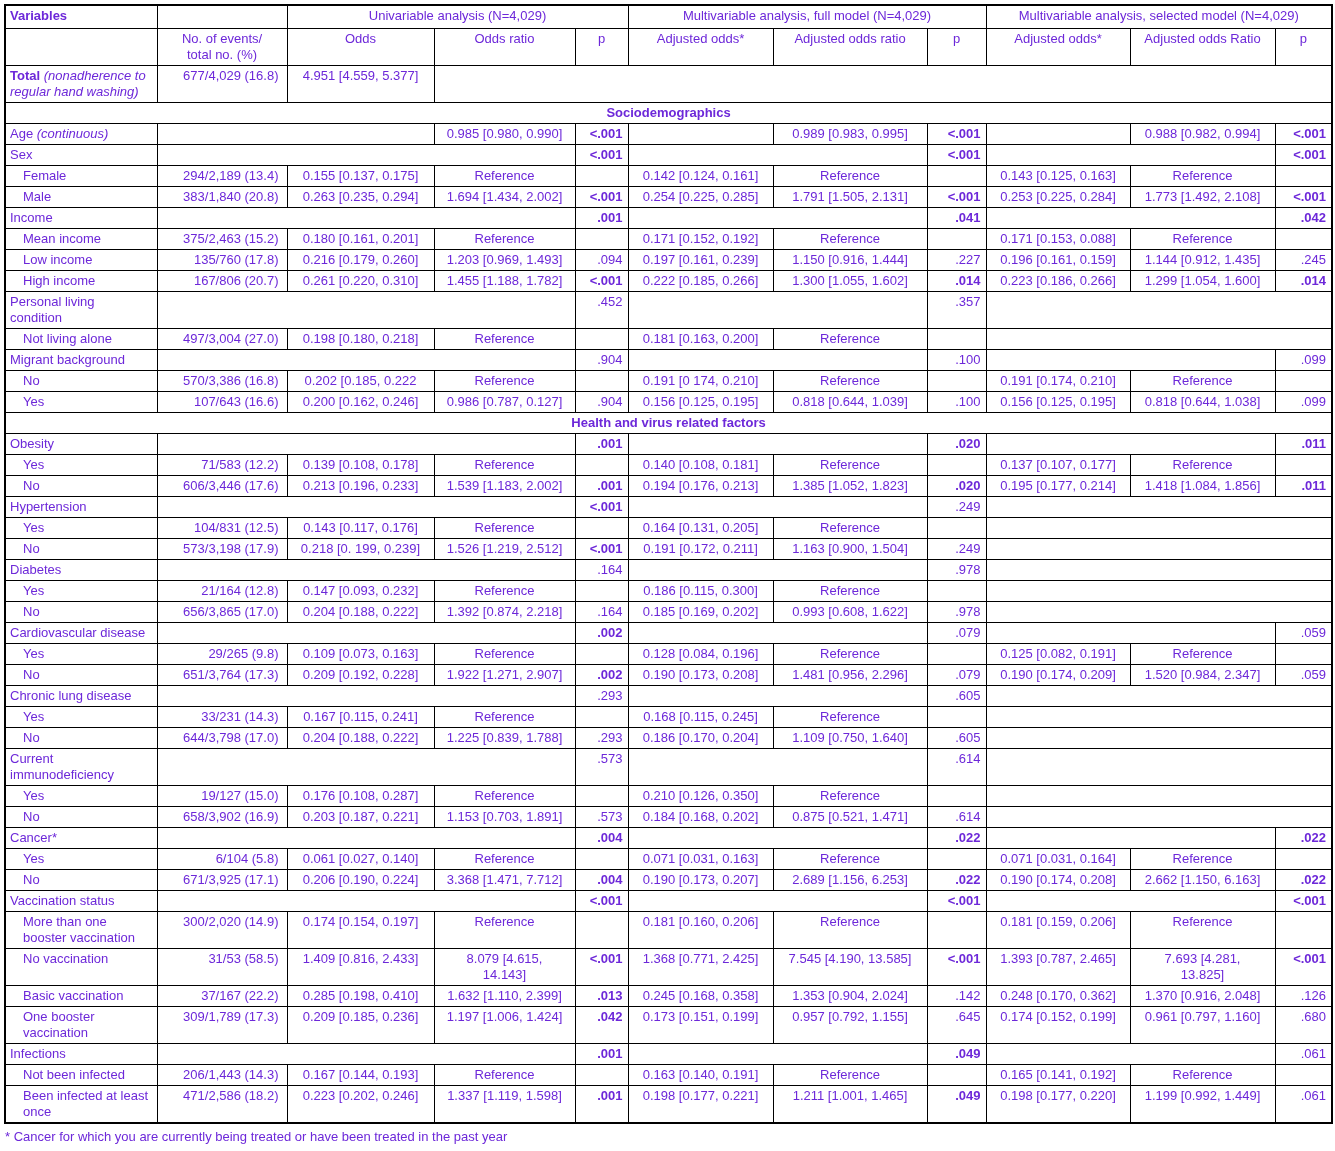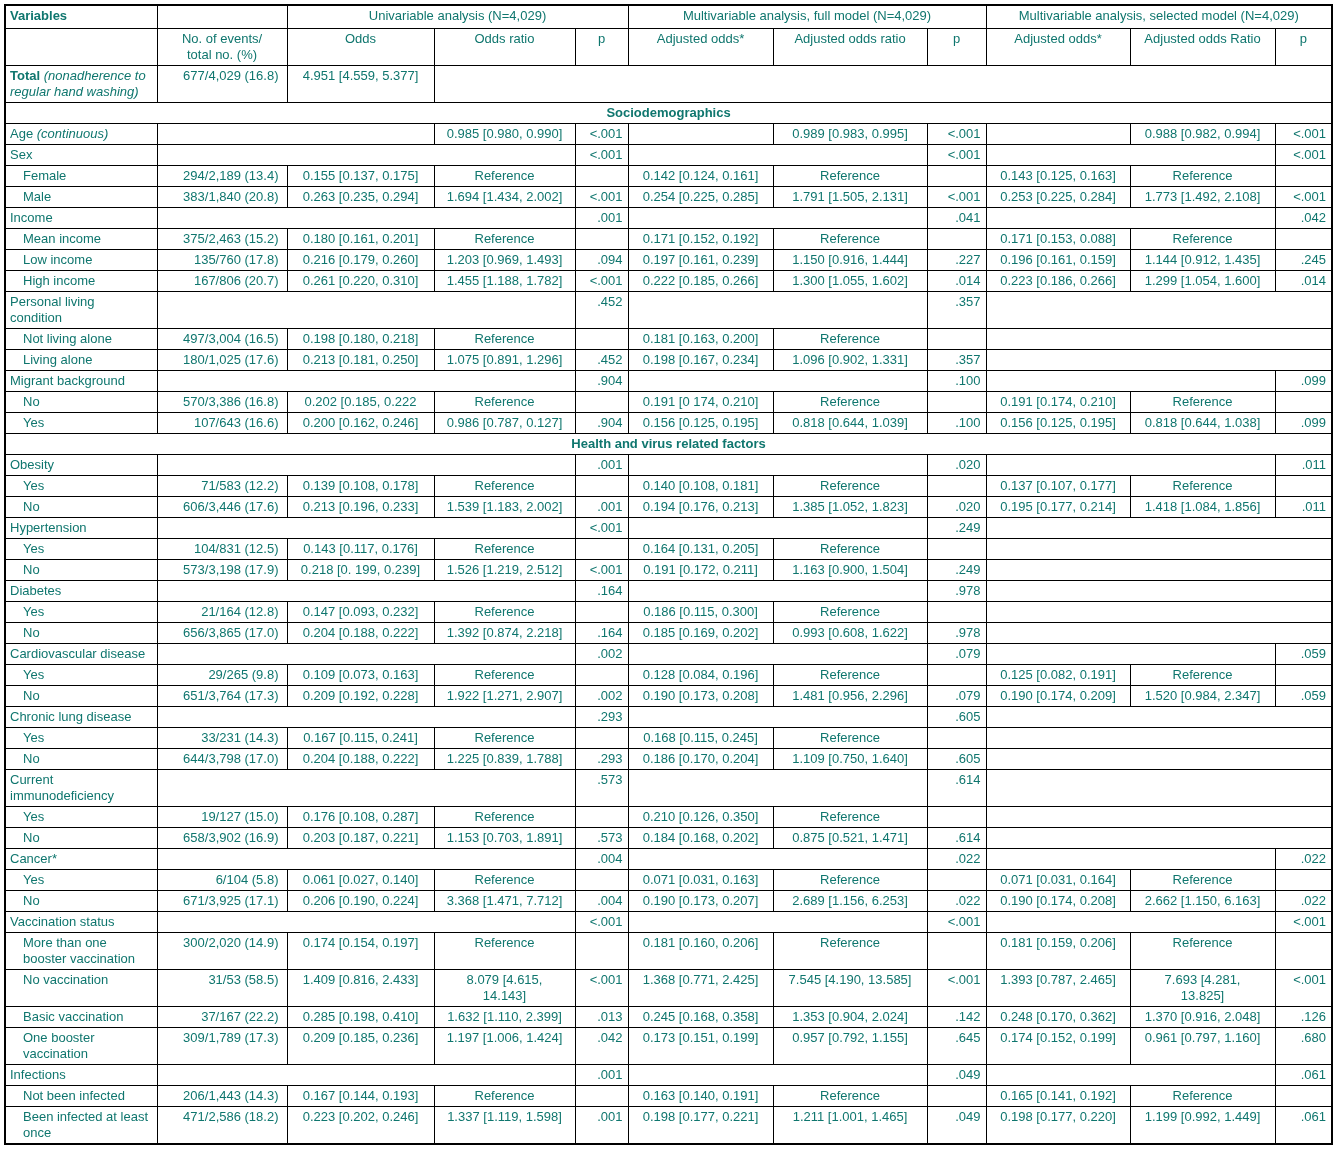--- a/index.html
+++ b/index.html
@@ -9,21 +9,21 @@
     width: 1335px;
   }
   .page {
     width: 1335px;
     height: 1151px;
     box-sizing: border-box;
     padding: 4px 4px 0 4px;
     font-family: "Liberation Sans", "DejaVu Sans", sans-serif;
     font-size: 13px;
     line-height: 16px;
-    color: #0f766e;
+    color: #6d28d9;
     border-radius: 9px;
   }
   table.stat-table {
     width: 1327px;
     border-collapse: collapse;
     table-layout: fixed;
     border: 2px solid #000;
   }
   .stat-table th, .stat-table td {
     border: 1px solid #000;
@@ -43,21 +43,21 @@
     white-space: pre-line;
     margin-top: 32px;
   }
   .stat-table th.lbl { text-align: left; font-weight: bold; }
   td.lbl { text-align: left; white-space: pre-line; margin-left: 20px; }
   td.ind { padding-left: 17px; }
   td.sec { font-weight: bold; text-align: center; }
   td.val { text-align: center; white-space: pre-line; }
   td.ev  { text-align: right; padding-right: 8px; }
   td.pv  { text-align: right; padding-right: 5px; }
-  td.b   { font-weight: normal; }
+  td.b   { font-weight: bold; }
   td.lbl i, td.lbl b { white-space: pre-line; }
   .footnote {
     margin-top: 5px;
     padding-left: 1px;
     font-size: 13px;
     text-align: left;
   }
 </style>
 </head>
 <body>
@@ -210,38 +210,27 @@
           <td class="lbl">Personal living
 condition</td>
           <td colspan="3" class="val"></td>
           <td class="val pv">.452</td>
           <td colspan="2" class="val"></td>
           <td class="val pv">.357</td>
           <td colspan="3" class="val"></td>
         </tr>
         <tr>
           <td class="lbl ind">Not living alone</td>
-          <td class="val ev">497/3,004 (16.5)</td>
+          <td class="val ev">497/3,004 (27.0)</td>
           <td class="val">0.198 [0.180, 0.218]</td>
           <td class="val">Reference</td>
           <td class="val pv"></td>
           <td class="val">0.181 [0.163, 0.200]</td>
           <td class="val">Reference</td>
           <td class="val pv"></td>
-          <td colspan="3" class="val"></td>
-        </tr>
-        <tr>
-          <td class="lbl ind">Living alone</td>
-          <td class="val ev">180/1,025 (17.6)</td>
-          <td class="val">0.213 [0.181, 0.250]</td>
-          <td class="val">1.075 [0.891, 1.296]</td>
-          <td class="val pv">.452</td>
-          <td class="val">0.198 [0.167, 0.234]</td>
-          <td class="val">1.096 [0.902, 1.331]</td>
-          <td class="val pv">.357</td>
           <td colspan="3" class="val"></td>
         </tr>
         <tr>
           <td class="lbl">Migrant background</td>
           <td colspan="3" class="val"></td>
           <td class="val pv">.904</td>
           <td colspan="2" class="val"></td>
           <td class="val pv">.100</td>
           <td colspan="2" class="val"></td>
           <td class="val pv">.099</td>

